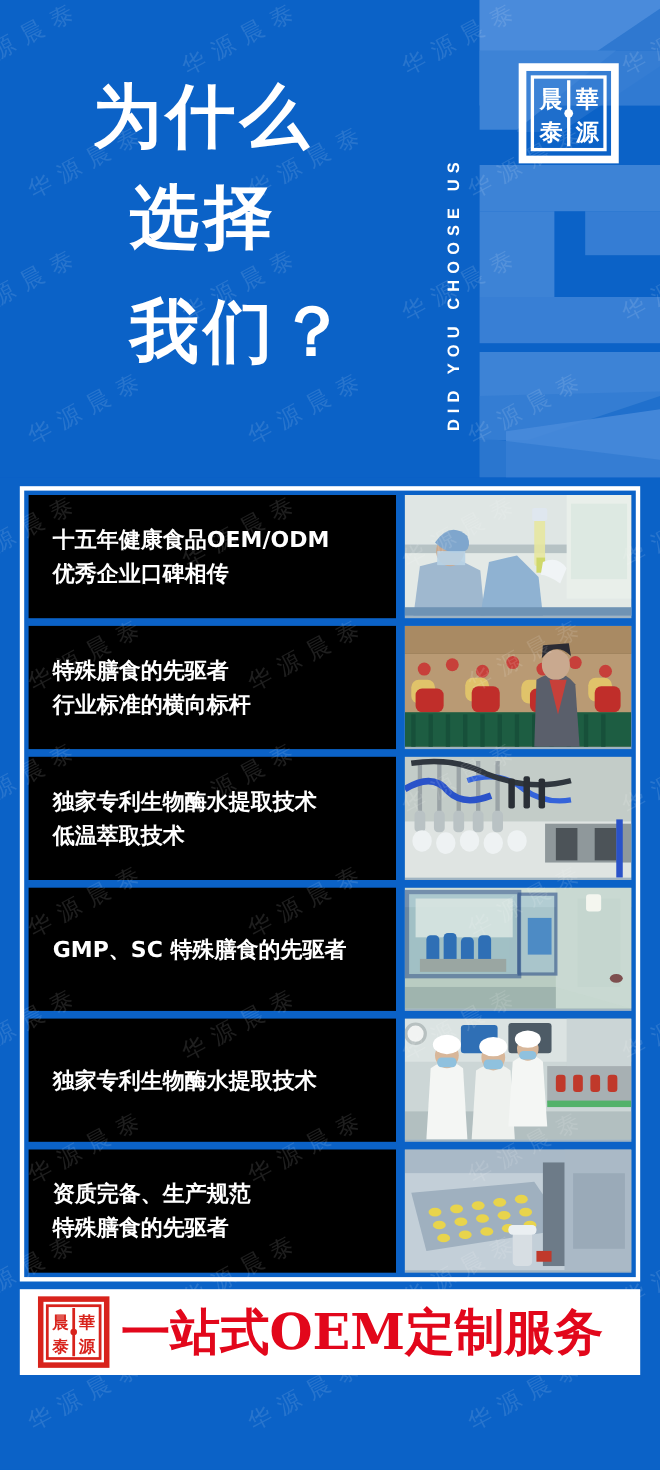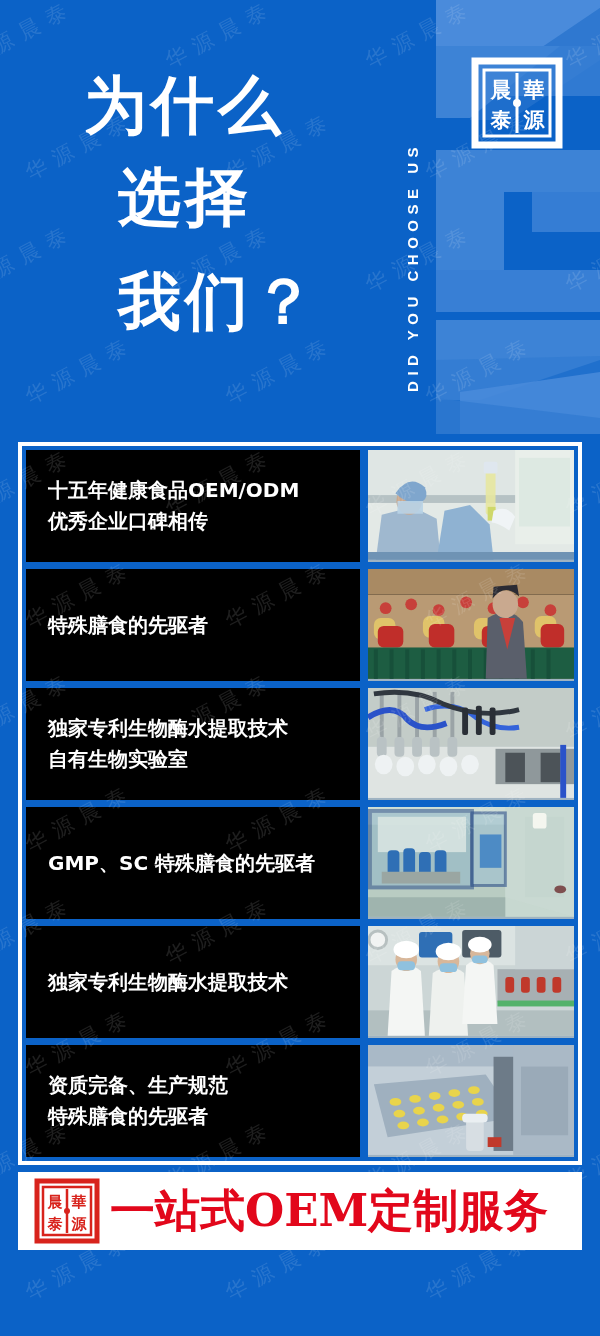--- a/index.html
+++ b/index.html
@@ -206,20 +206,21 @@
         <rect x="150" y="0" width="60" height="96" fill="#e9efea"></rect>
         <rect x="154" y="8" width="52" height="70" fill="#dde9e2"></rect>
         <rect x="0" y="104" width="210" height="8" fill="#6f93b4"></rect>
       </svg>
     </div>
   </div>
 
   <div class="row">
     <div class="row-text">
       <div class="ln">特殊膳食的先驱者</div>
+      <div class="ln">行业标准的横向标杆</div>
     </div>
     <div class="row-img">
       <svg class="ph" viewBox="0 0 210 112" preserveAspectRatio="none" xmlns="http://www.w3.org/2000/svg">
         <rect width="210" height="112" fill="#b99a74"></rect>
         <rect x="0" y="0" width="210" height="26" fill="#a9seaa"></rect>
         <rect x="0" y="0" width="210" height="26" fill="#a98a63"></rect>
         <g fill="#c7403a">
           <circle cx="18" cy="40" r="6"></circle>
             <circle cx="44" cy="36" r="6"></circle>
           <circle cx="72" cy="42" r="6"></circle>
@@ -259,21 +260,21 @@
         <ellipse cx="140" cy="36" rx="13" ry="14" fill="#c9a98f"></ellipse>
         <path d="M127 30 q13 -16 27 -2 l-2 -12 l-24 2 Z" fill="#2b2b33"></path>
         <path d="M134 50 l8 32 l8 -32 Z" fill="#c7403a"></path>
       </svg>
     </div>
   </div>
 
   <div class="row">
     <div class="row-text">
       <div class="ln">独家专利生物酶水提取技术</div>
-      <div class="ln">自有生物实验室</div>
+      <div class="ln">低温萃取技术</div>
     </div>
     <div class="row-img">
       <svg class="ph" viewBox="0 0 210 112" preserveAspectRatio="none" xmlns="http://www.w3.org/2000/svg">
         <rect width="210" height="112" fill="#cfd6d3"></rect>
         <rect x="0" y="0" width="210" height="60" fill="#c3ccc8"></rect>
         <rect x="0" y="60" width="210" height="52" fill="#dfe4e2"></rect>
         <g stroke="#9aa3a6" stroke-width="4" fill="none">
           <line x1="14" y1="4" x2="14" y2="58"></line>
             <line x1="32" y1="4" x2="32" y2="58"></line>
           <line x1="50" y1="4" x2="50" y2="58"></line>

